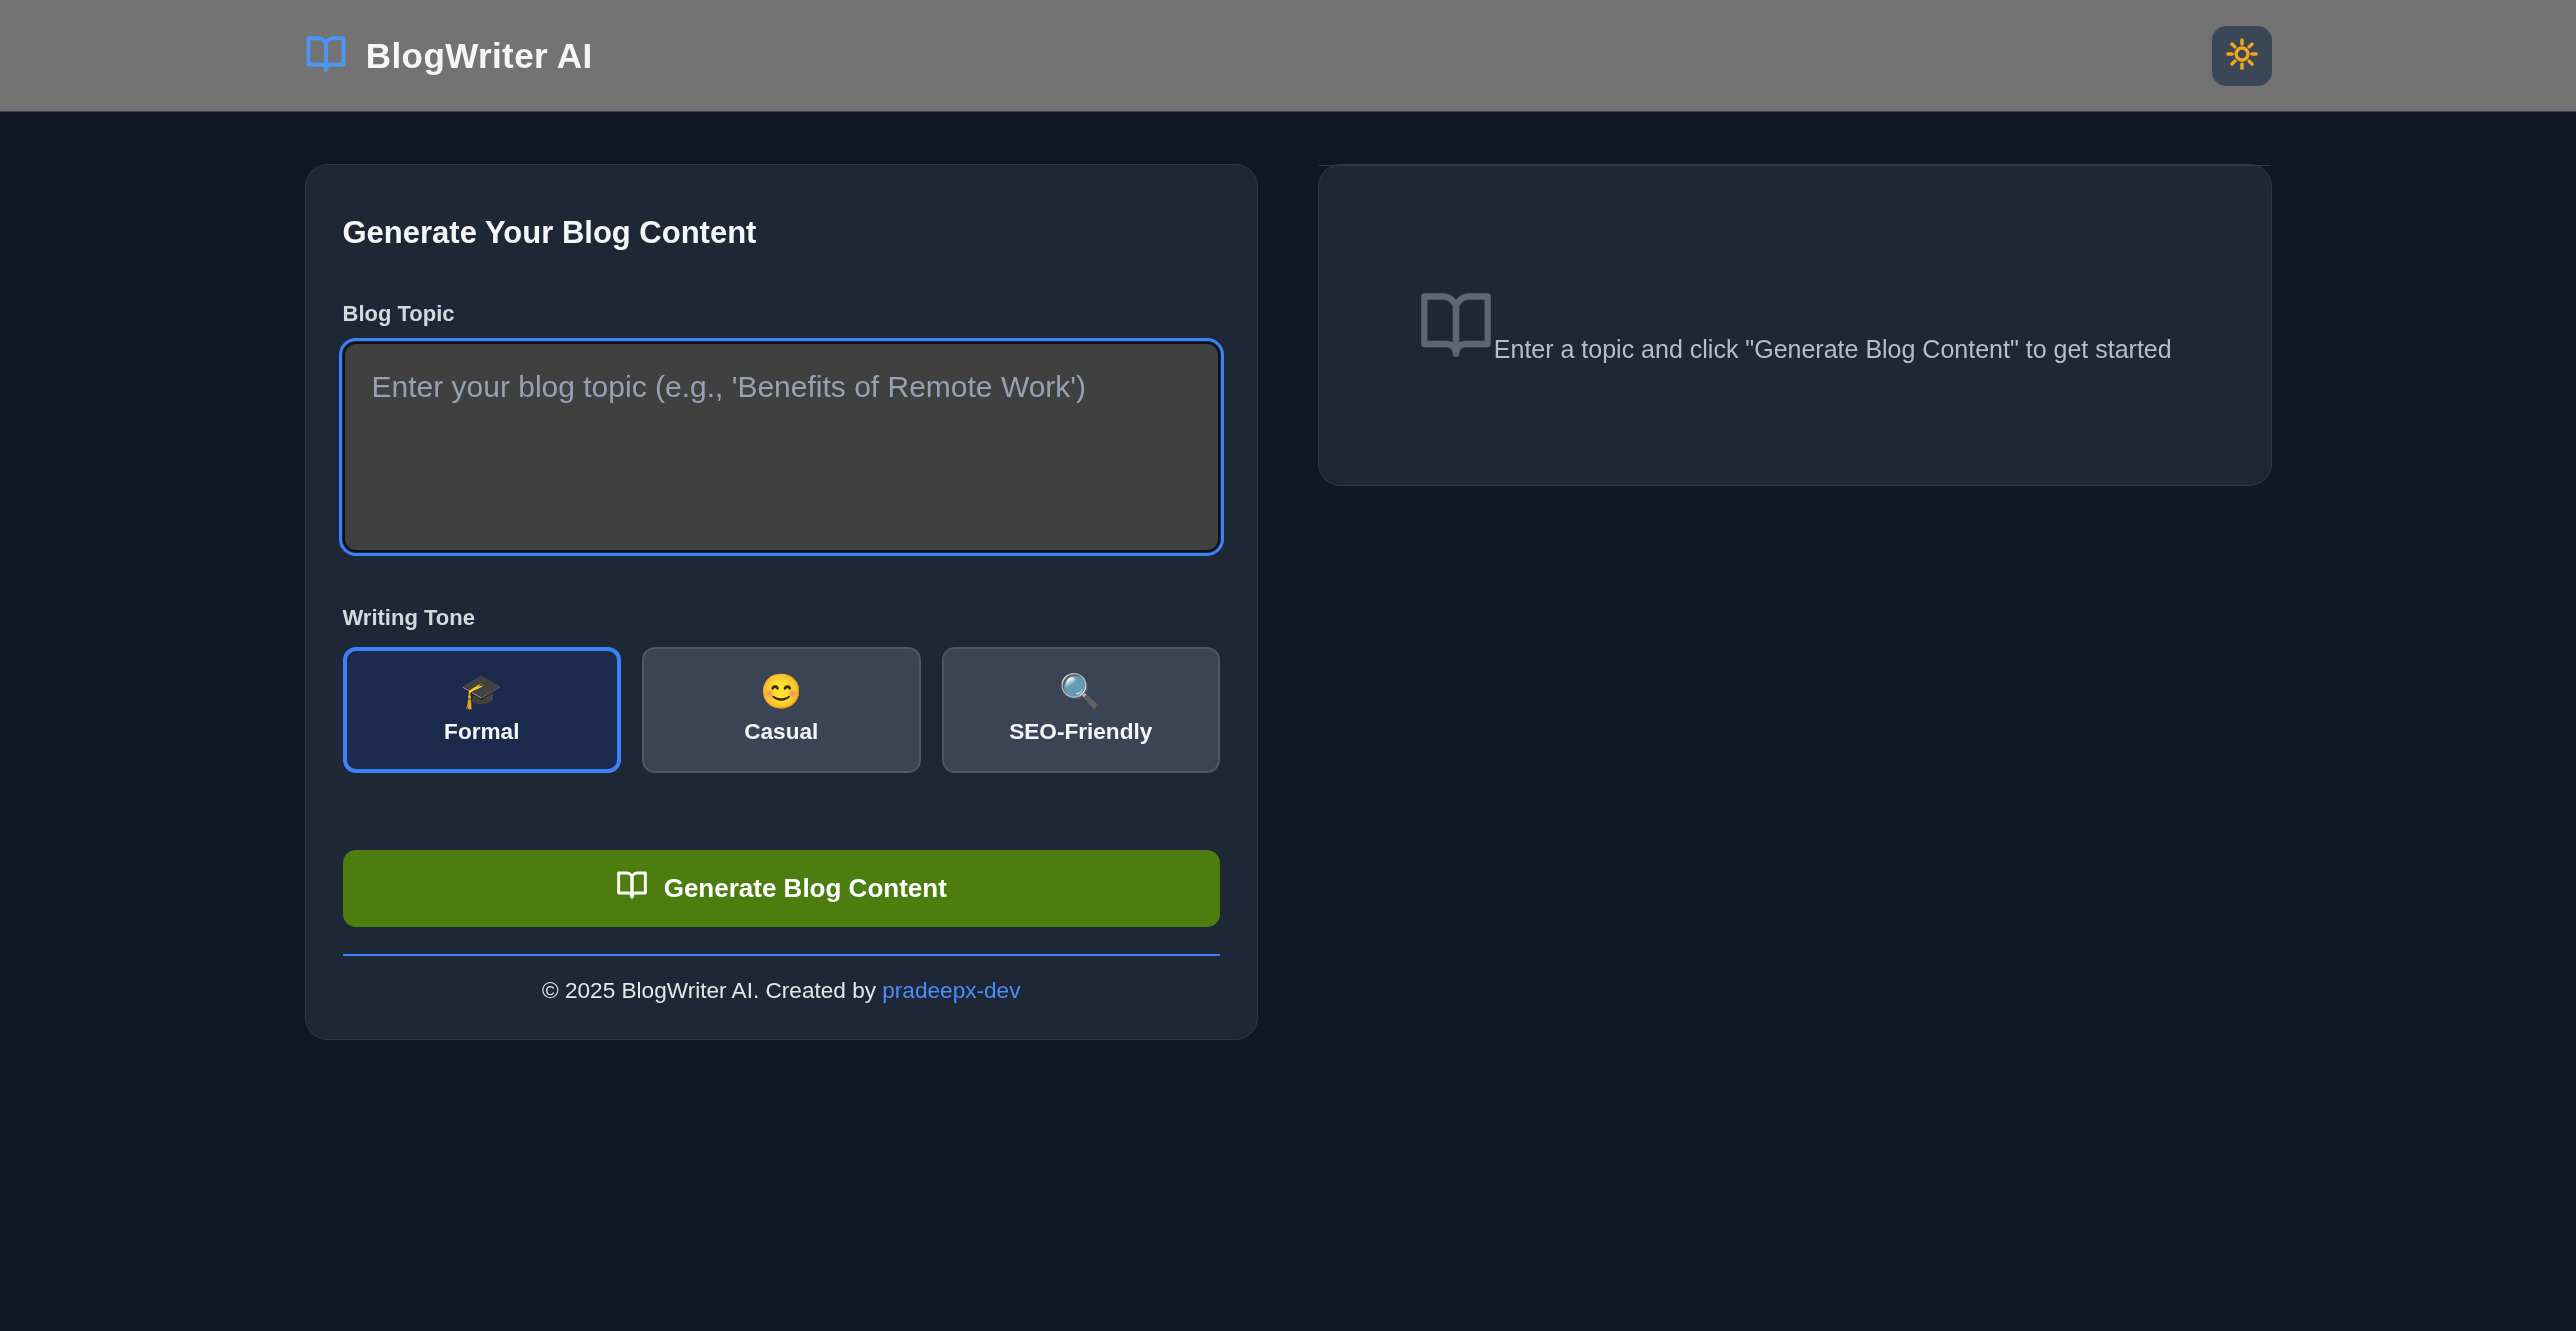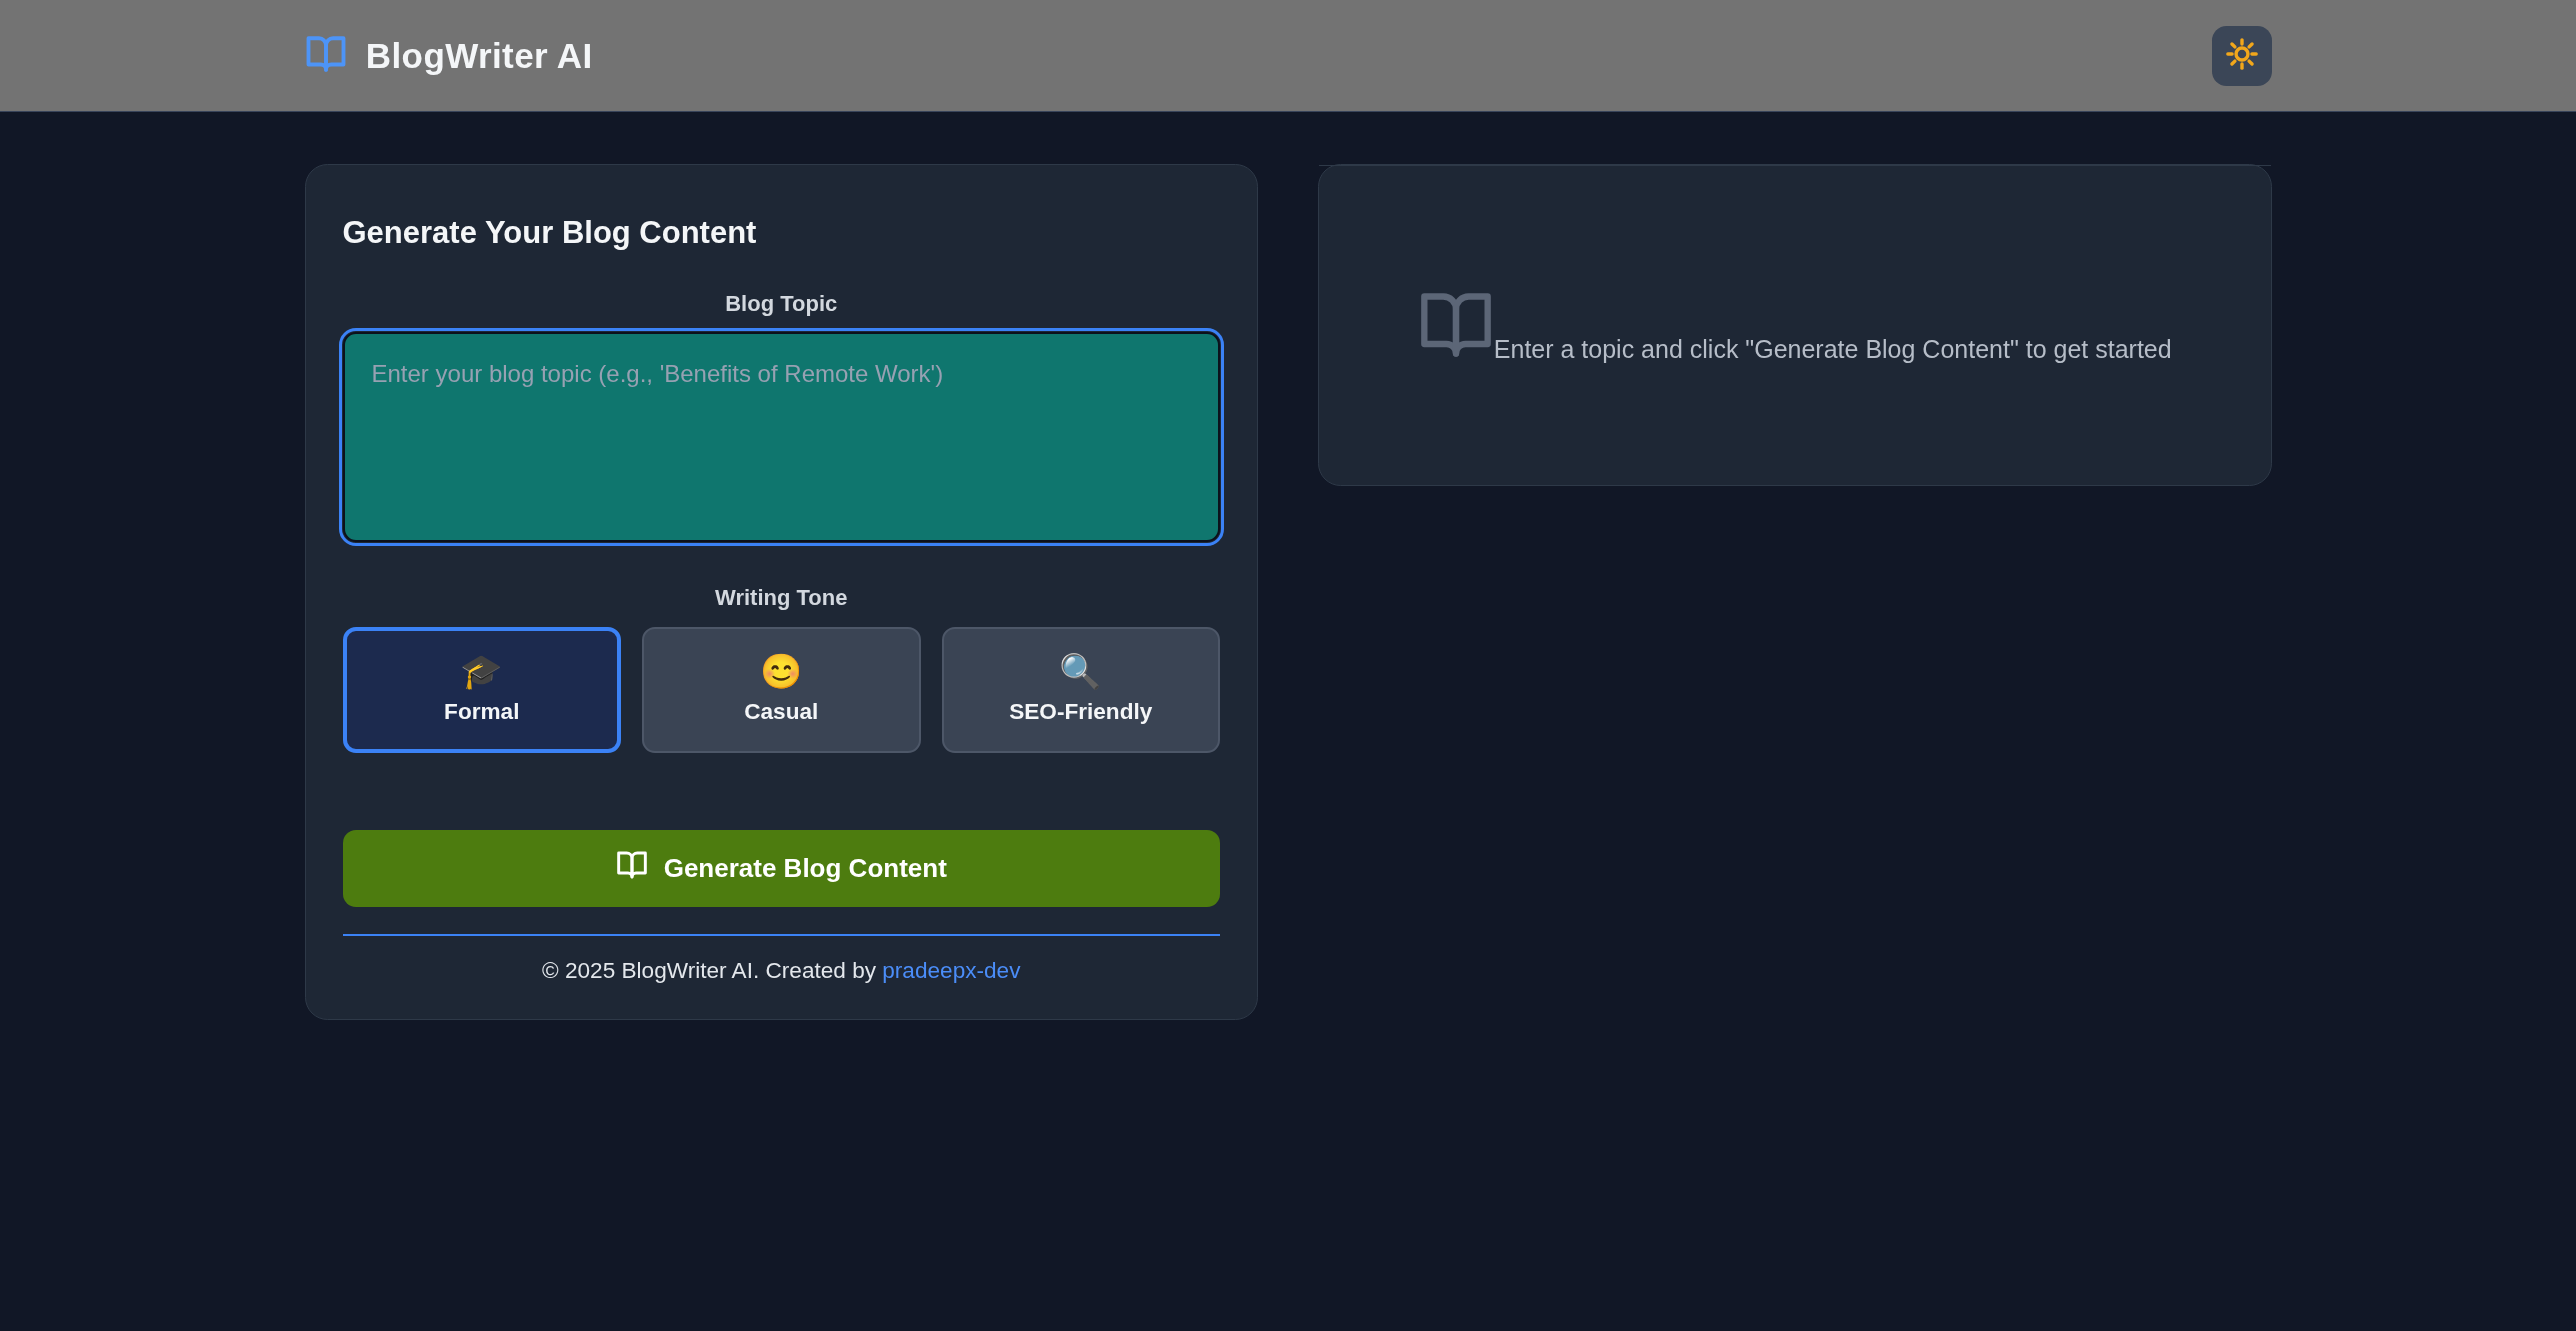--- a/index.html
+++ b/index.html
@@ -65,35 +65,34 @@
   .card-title {
     color: #f4f6f8;
     font-size: 31px;
     font-weight: bold;
   }
   .field-label {
     display: block;
     color: #d3d8df;
     font-size: 22px;
     font-weight: 600;
-    margin-top: 40px;
+    margin-top: 50px;
     margin-bottom: 14.5px;
-    text-align: center;
   }
   .topic-textarea {
     width: 100%;
     height: 210px;
-    background: #0f766e;
+    background: #404040;
     border: 2.4px solid #0c111c;
     border-radius: 13px;
     outline: 3.2px solid #3b82f6;
     outline-offset: 1.6px;
     color: #e8ebef;
     font-family: "Liberation Sans", "DejaVu Sans", sans-serif;
-    font-size: 24px;
+    font-size: 30px;
     padding: 26px 27px;
     resize: none;
   }
   .topic-textarea::placeholder { color: #97a1b2; }
 
   .tone-row {
     display: grid;
     grid-template-columns: 1fr 1fr 1fr;
     gap: 21px;
     margin-top: 16px;

